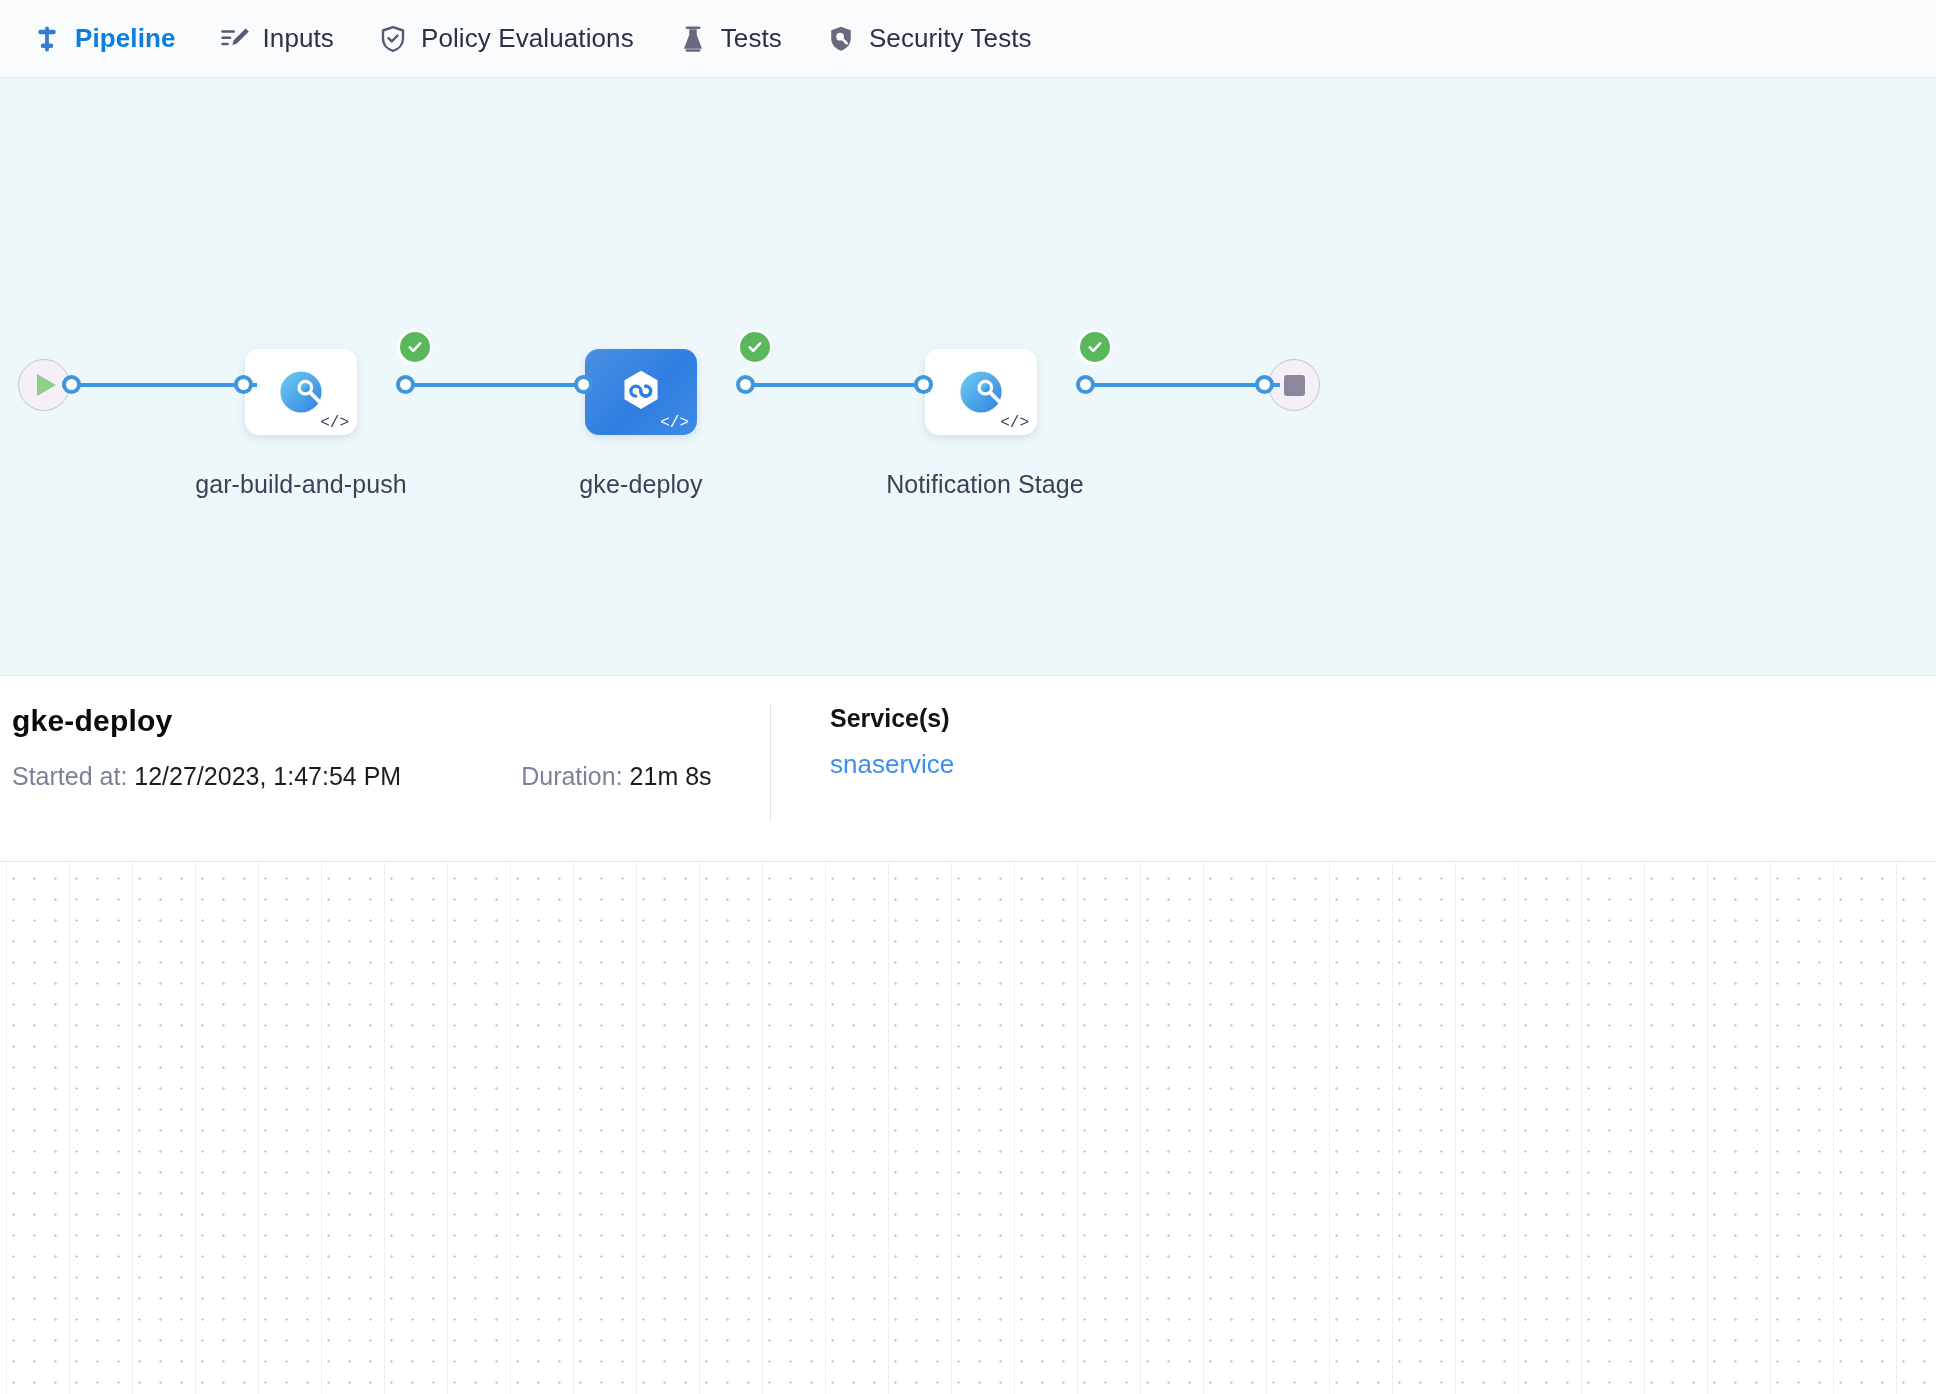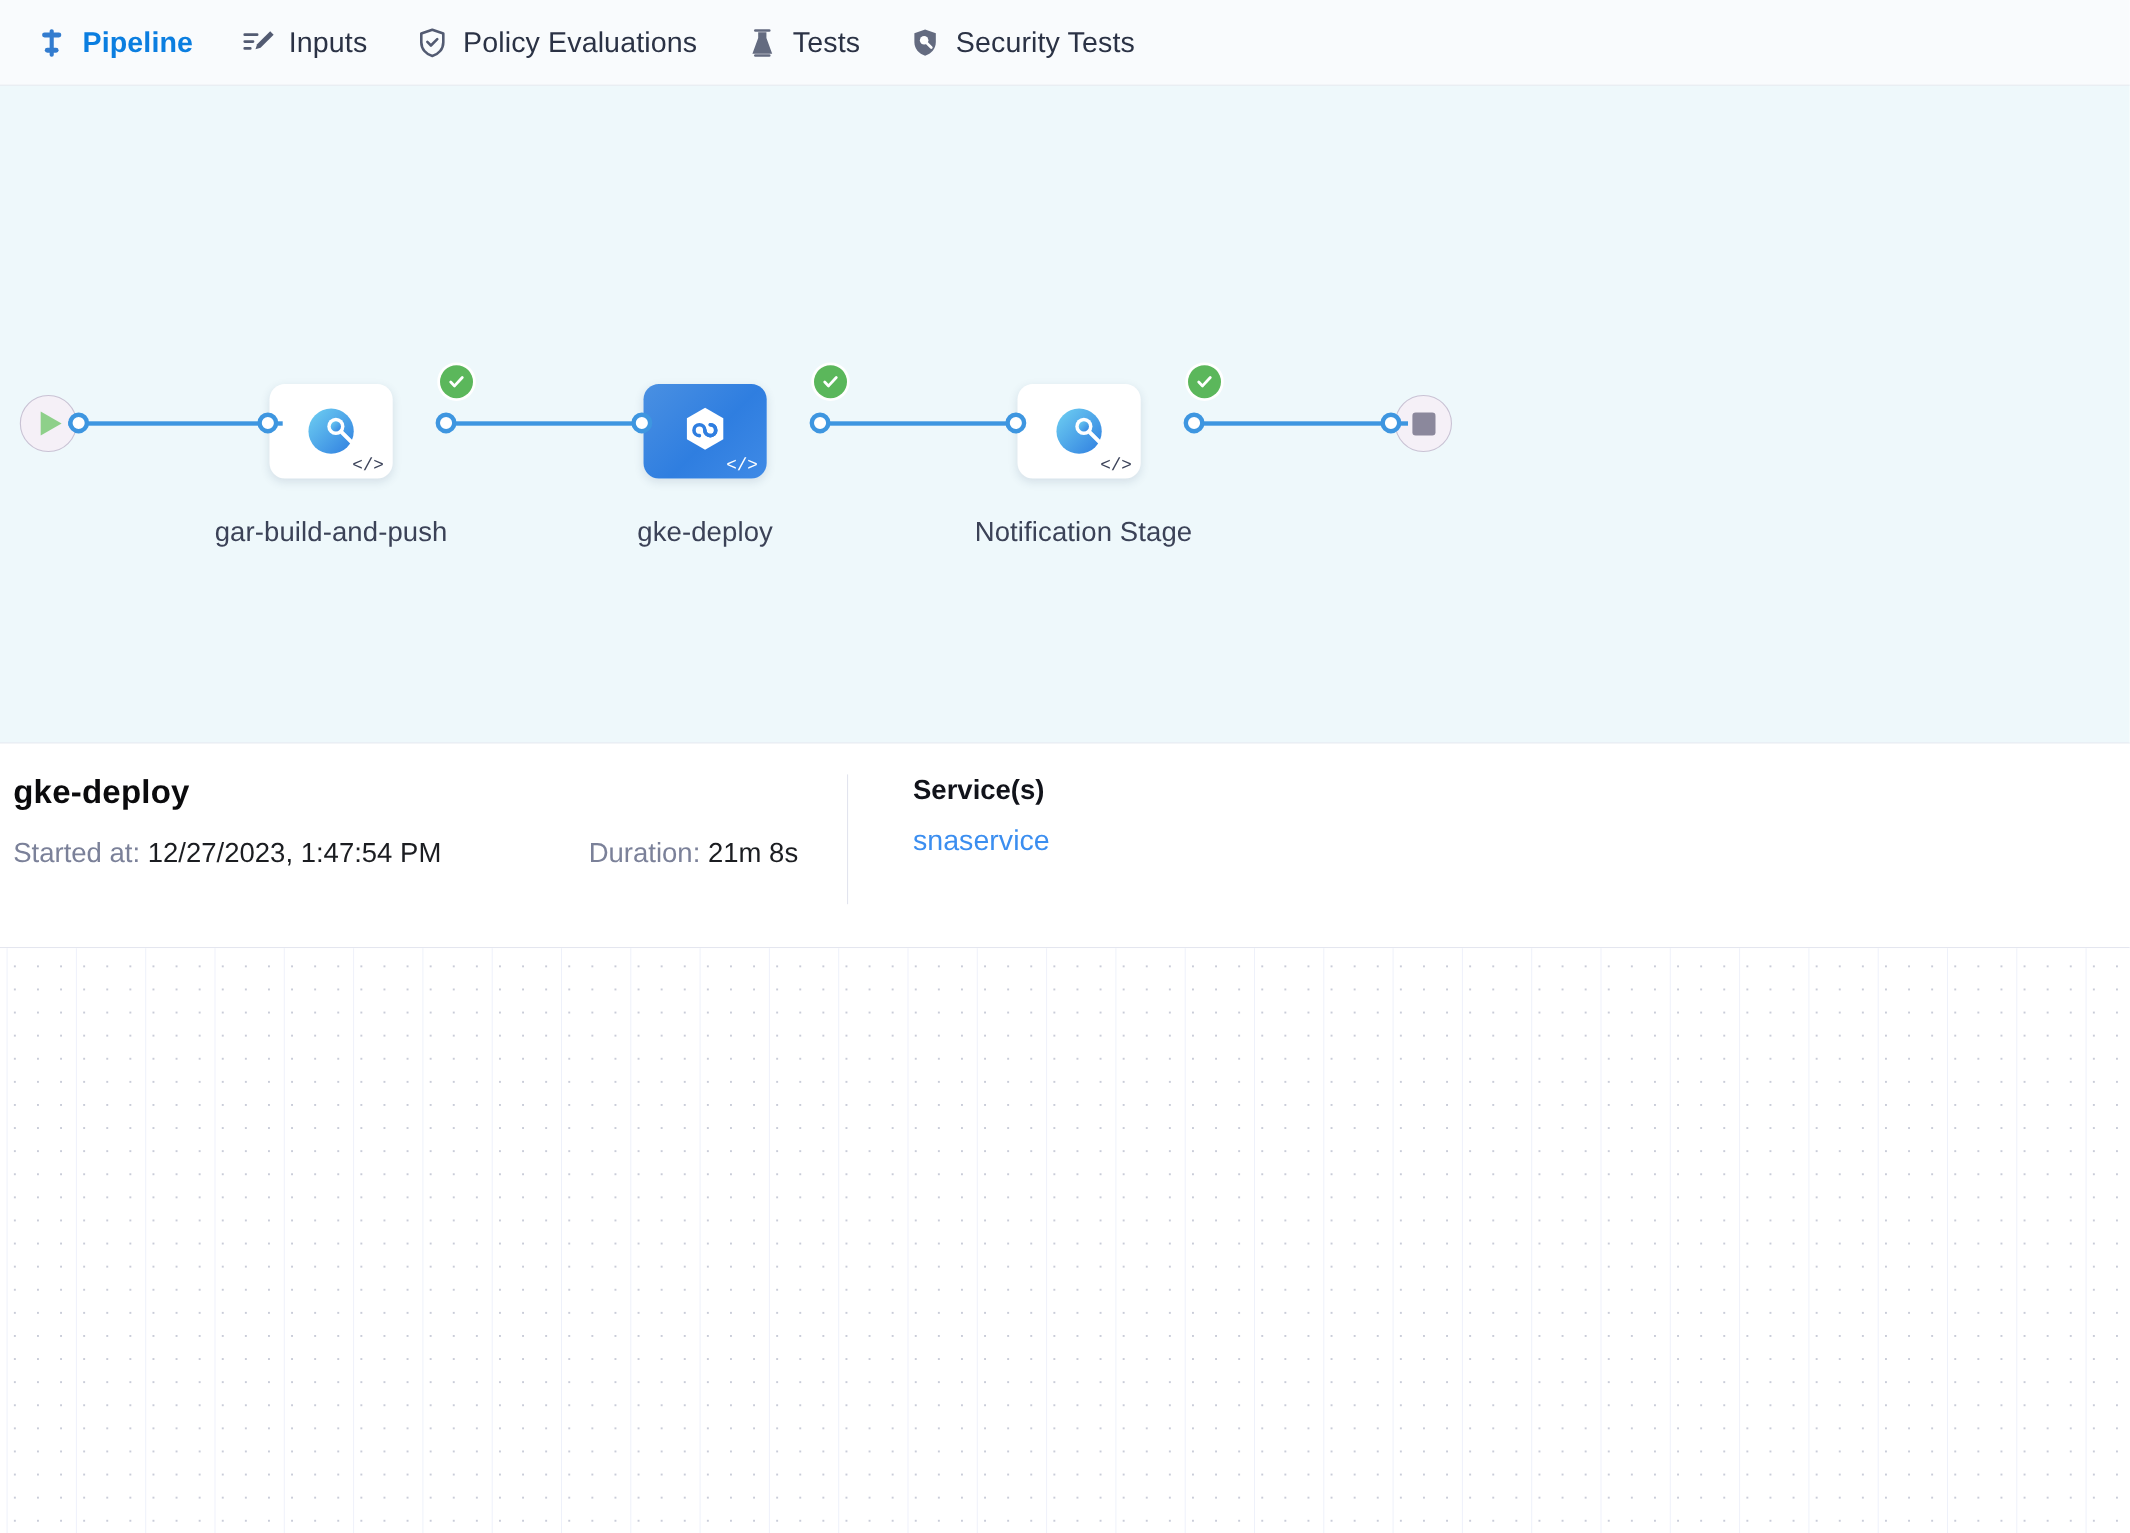--- a/index.html
+++ b/index.html
@@ -46,21 +46,21 @@
 
   
   .detailbar {
     position: absolute; left: 0; top: 676px;
     width: 1936px; height: 186px;
     background: #ffffff;
     border-bottom: 1px solid #e2e4ee;
     padding: 28px 0 0 12px;
   }
   .d-title { font-size: 30px; font-weight: bold; color: #0b0b0d; letter-spacing: .2px; }
-  .d-row { display: flex; align-items: baseline; margin-top: 24px; gap: 14px; }
+  .d-row { display: flex; align-items: baseline; margin-top: 24px; }
   .d-started { font-size: 25px; color: #1b1d21; }
   .d-started .lbl { color: #7b8199; }
   .d-duration { font-size: 25px; color: #1b1d21; margin-left: 120px; }
   .d-duration .lbl { color: #7b8199; }
   .d-col {
     position: absolute; top: 28px;
     padding-left: 59px; border-left: 1px solid #e2e4ee; height: 118px;
   }
   .d-col.services { left: 770px; }
   .d-col.envs { left: 1265px; border-left: none; padding-left: 0; }

